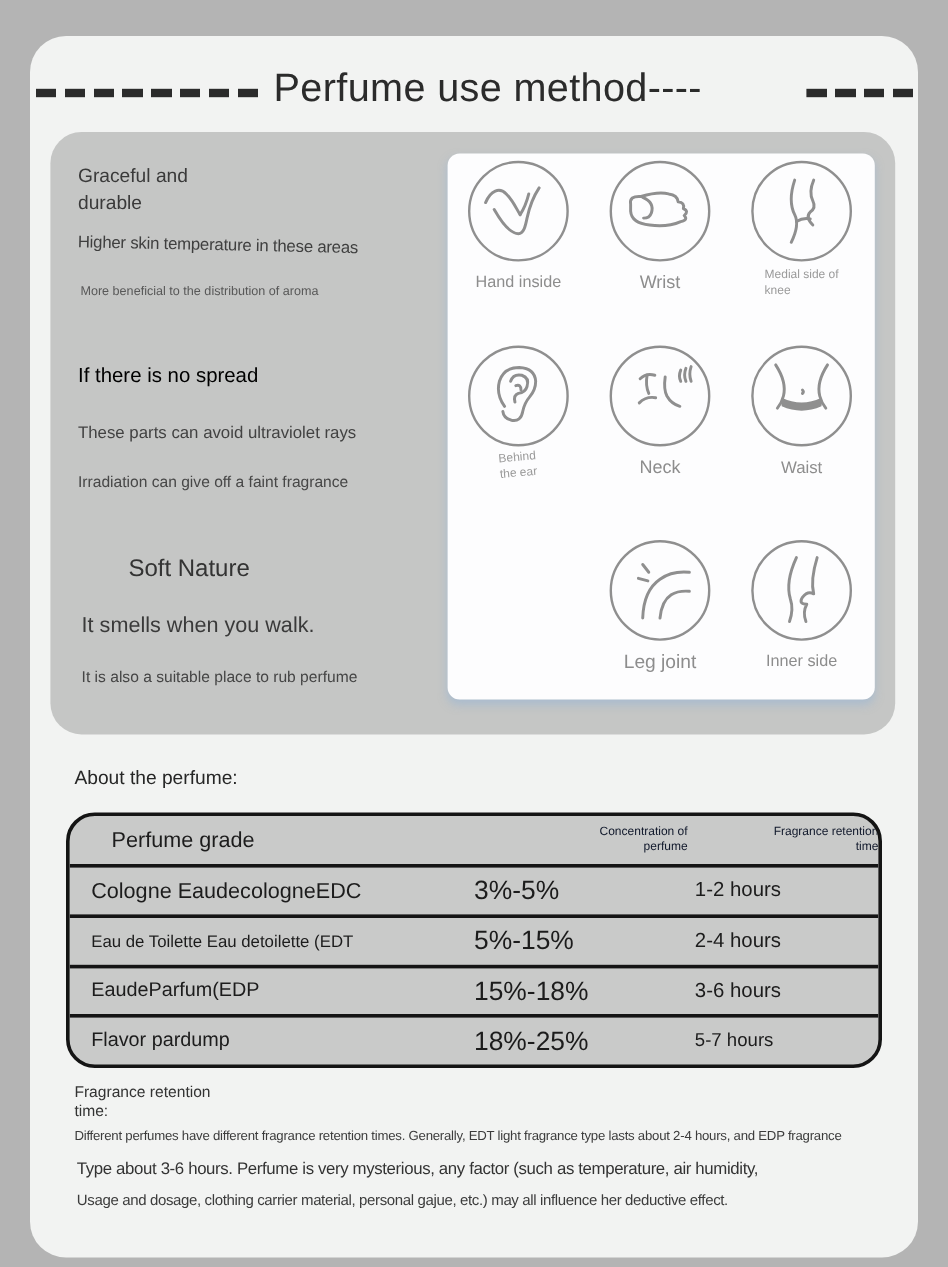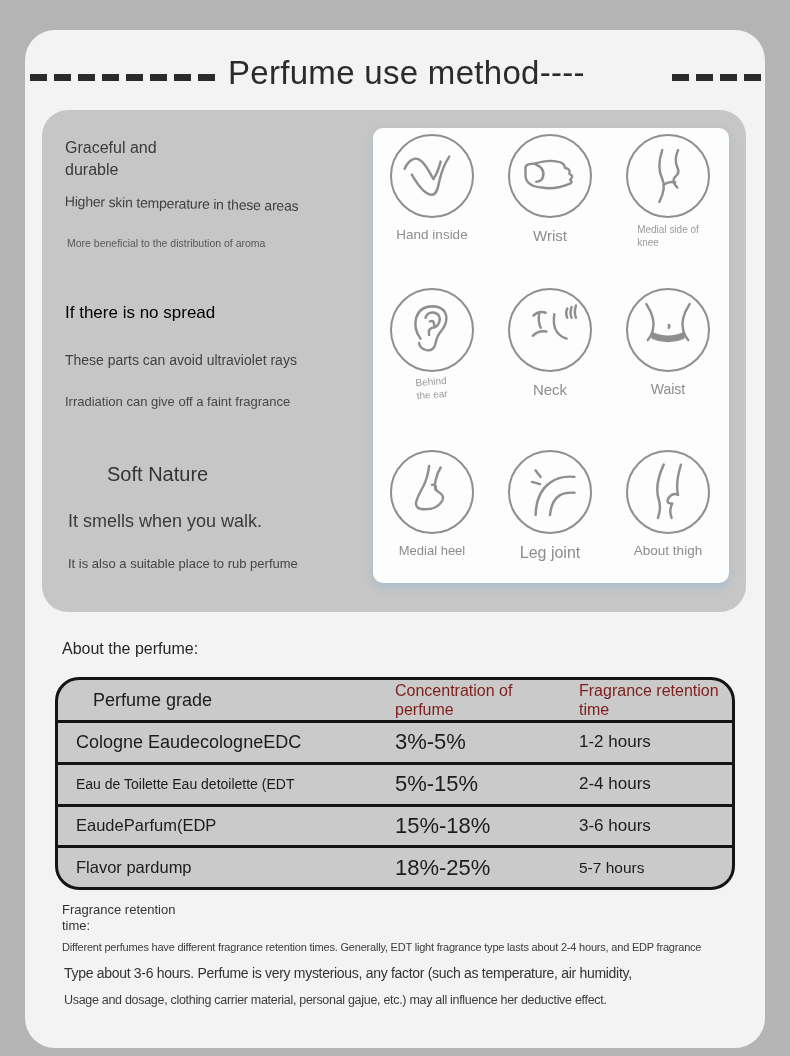--- a/index.html
+++ b/index.html
@@ -67,21 +67,21 @@
             border:3px solid var(--border-dark,#141414); border-radius:24px;
             background:var(--table-bg,#c9cac9); overflow:hidden;
             display:flex; flex-direction:column; }
   .trow { display:flex; align-items:center; flex:1; border-top:3px solid var(--border-dark,#141414); }
   .trow.thead { border-top:none; flex:0 0 40px; }
   .cell { color:#1c1c1c; }
   .c1 { width:335px; padding-left:35px; }
   .c2 { width:180px; padding-left:2px; }
   .c3 { flex:1; padding-left:6px; }
   .thead .c1 { font-size:18px; }
-  .thead .c2, .thead .c3 { font-size:16px; line-height:1.2; color:#7f1d1d; }
+  .thead .c2, .thead .c3 { font-size:10px; line-height:1.2; color:#0f172a;text-align:right; }
   .grade { font-size:16px;padding-left:18px; } .pct { font-size:22px; } .hrs { font-size:17px; }
   .trow:nth-child(2) .grade { font-size:18px; }
   .trow:nth-child(3) .grade { font-size:14px; }
   .trow:nth-child(4) .grade { font-size:16.5px; }
   .trow:nth-child(5) .grade { font-size:16.5px; }
   .trow:nth-child(5) .hrs   { font-size:15.5px; }
 
   
   .fr-head { left:62px; top:902px; font-size:13px; color:#333; line-height:1.25; }
   .fr-l1 { left:62px; top:941px; font-size:11px; letter-spacing:-.2px; color:#3c3c3c; }
@@ -177,50 +177,41 @@
       <svg viewBox="0 0 100 100">
         <path d="M20,14 Q33,34 29,50 Q27,58 22,64"></path>
         <path d="M80,14 Q67,34 71,50 Q73,58 78,64"></path>
         <path class="fillband" d="M27,52 Q50,63 73,52 Q74,58 73,62 Q50,72 27,62 Q26,58 27,52 Z"></path>
         <path d="M51,43 q2,2 0,4"></path>
       </svg>
     </div>
     <div class="lbl pre">Waist</div>
   </div>
 
-  <div class="spot s7">
-    <div class="circle">
-      <svg viewBox="0 0 100 100">
-        <path d="M46,14 Q44,30 38,42 Q30,56 28,64 Q26,74 40,74 Q56,74 63,64 Q69,55 59,50 Q52,46 55,34 Q57,24 62,16"></path>
-        <path d="M50,40 q7,-1 5,7"></path>
-      </svg>
-    </div>
-    <div class="lbl pre">Medial heel</div>
-  </div>
 
   <div class="spot s8">
     <div class="circle">
       <svg viewBox="0 0 100 100">
         <path d="M30,82 Q31,50 50,37 Q64,27 84,29"></path>
         <path d="M50,82 Q52,62 63,55 Q71,50 84,51"></path>
         <path d="M30,20 l7,9"></path>
         <path d="M25,36 l11,3"></path>
       </svg>
     </div>
     <div class="lbl pre">Leg joint</div>
   </div>
 
   <div class="spot s9">
     <div class="circle">
       <svg viewBox="0 0 100 100">
         <path d="M44,12 Q31,40 37,60 Q41,72 36,86"></path>
         <path d="M68,12 Q60,38 64,54 Q57,50 51,58 Q46,66 56,66 Q51,75 55,86"></path>
       </svg>
     </div>
-    <div class="lbl pre">About thigh</div>
+    <div class="lbl pre">Inner side</div>
   </div>
 
 </div>
 
 <div class="abs about">About the perfume:</div>
 
 <div class="abs gtable">
   <div class="trow thead">
     <div class="cell c1">Perfume grade</div>
     <div class="cell c2 pre">Concentration of

